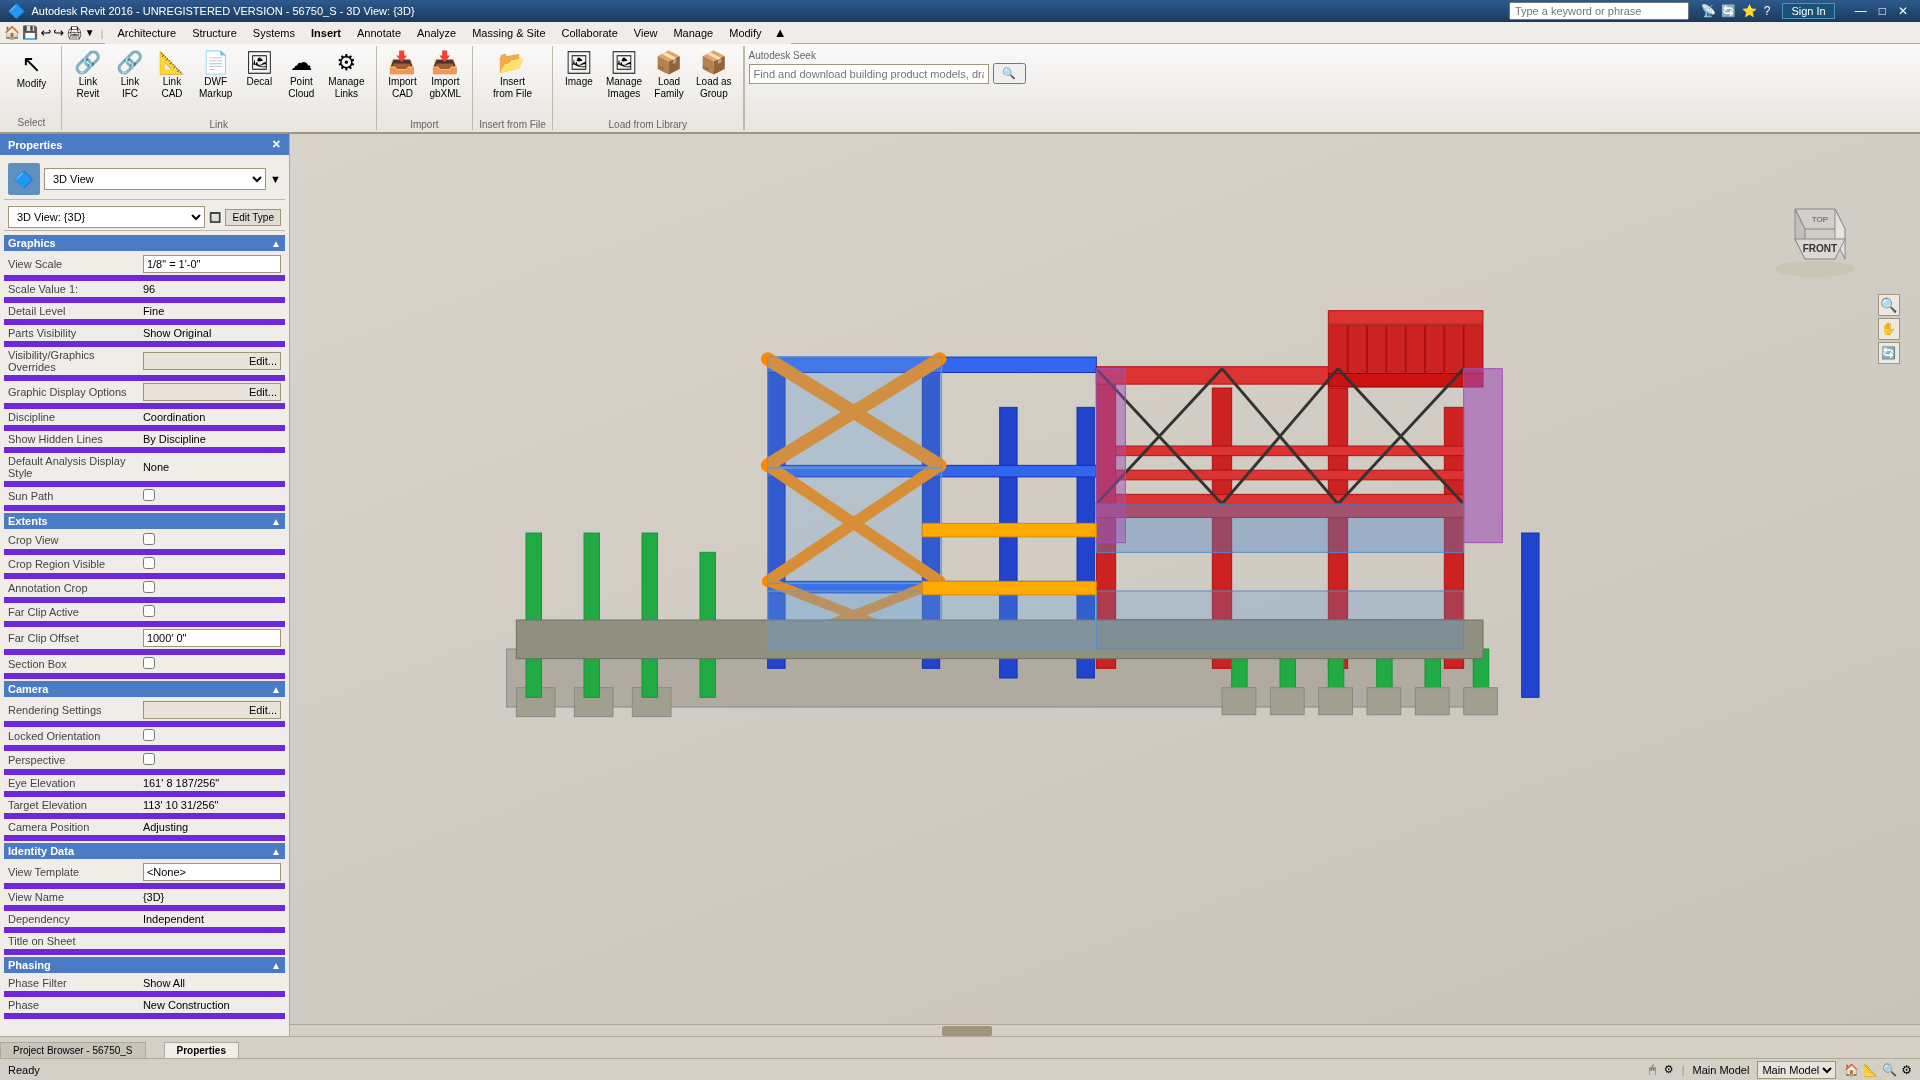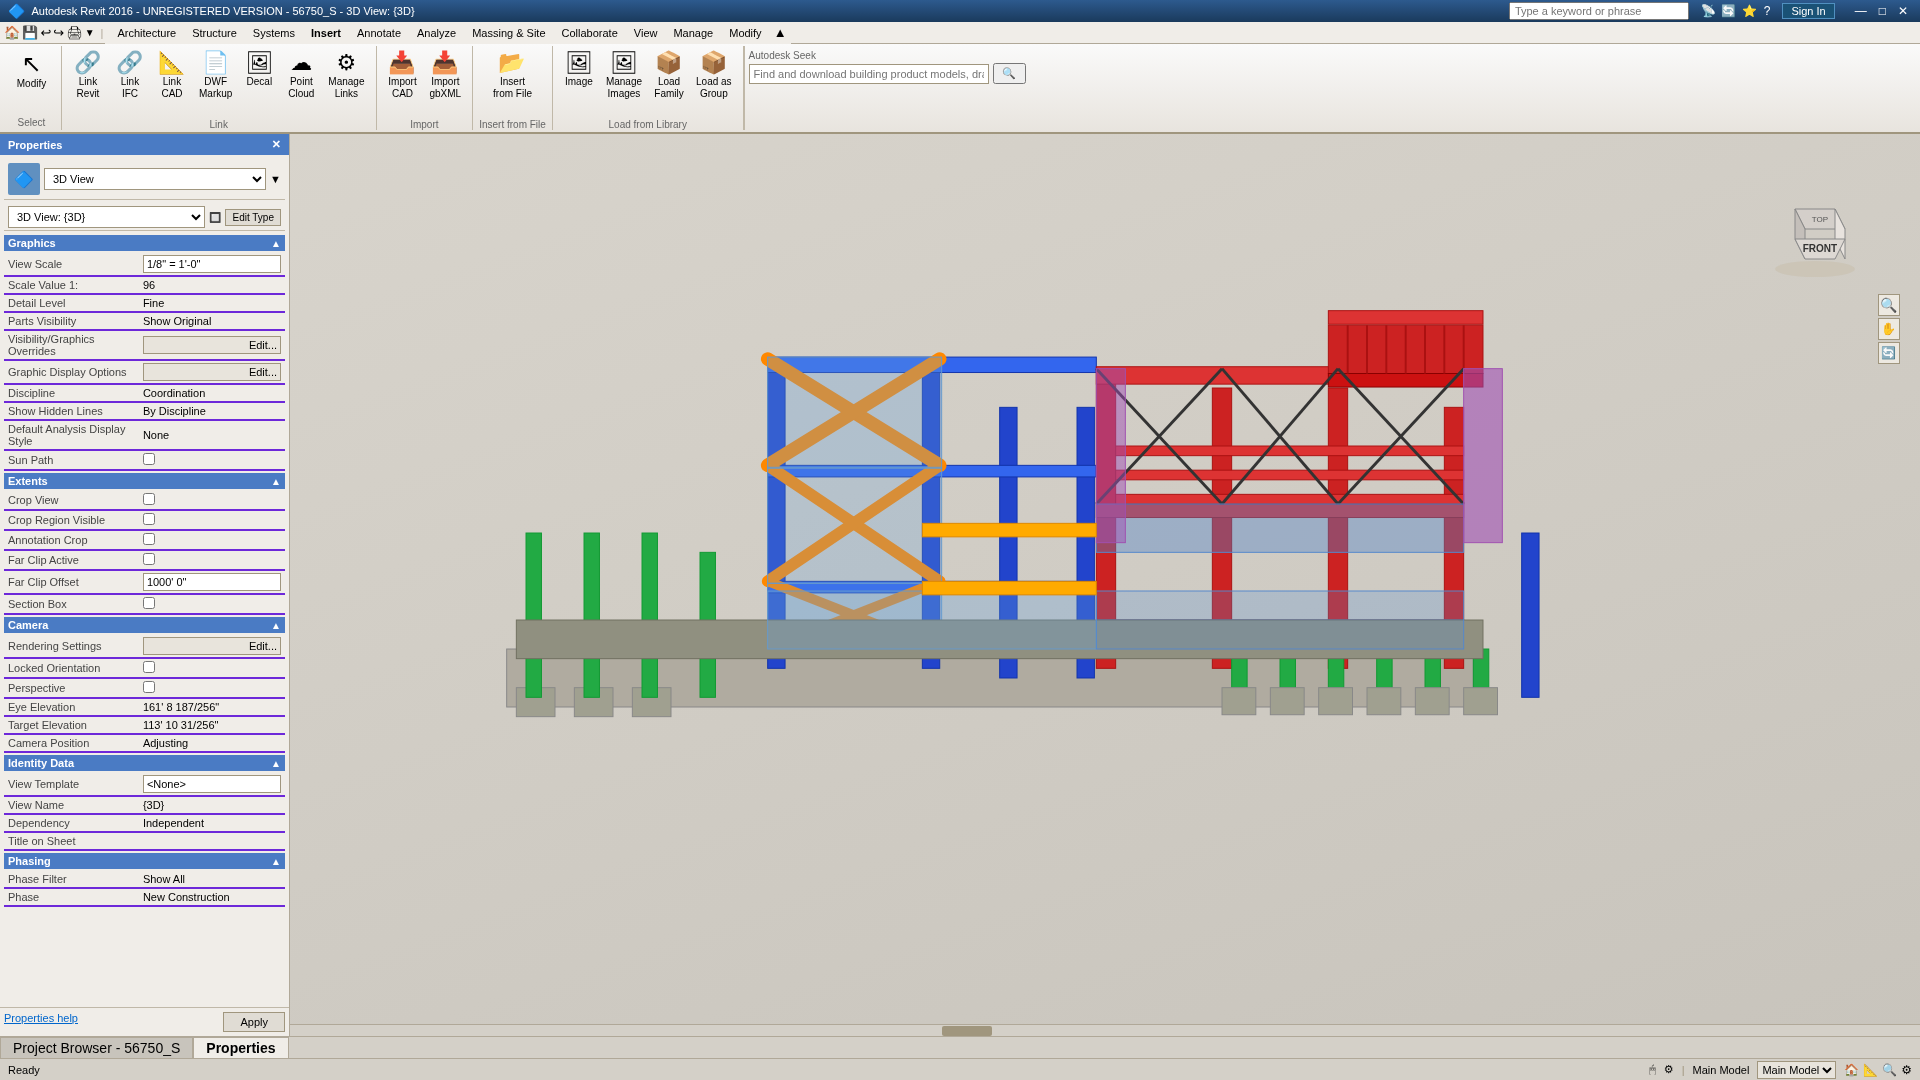--- a/index.html
+++ b/index.html
@@ -163,21 +163,21 @@
       font-weight: bold;
       display: flex;
       align-items: center;
       justify-content: space-between;
       cursor: pointer;
       margin: 2px 0;
       text-align: center;
     }
     .prop-section-arrow { font-size: 10px; }
     .prop-table { width: 100%; border-collapse: collapse; margin-bottom: 2px; }
-    .prop-table tr { border-bottom: 2px solid #6d28d9; }
+    .prop-table tr { border-bottom: 6px solid #6d28d9; }
     .prop-table td { padding: 2px 4px; font-size: 11px; vertical-align: middle; }
     .prop-table td:first-child { color: #444; width: 48%; }
     .prop-table td:last-child { font-weight: normal; }
     .prop-input {
       width: 100%;
       border: 1px solid #a0967e;
       background: white;
       font-size: 11px;
       padding: 1px 3px;
       height: 18px;
@@ -272,26 +272,26 @@
     
     #bottom-tabs {
       display: flex;
       background: #d4d0c8;
       border-top: 1px solid #b0a898;
       height: 22px;
       align-items: flex-end;
     }
     .bottom-tab {
       padding: 2px 12px;
-      font-size: 14px;
+      font-size: 10px;
       cursor: pointer;
       border: 1px solid #b0a898;
       border-bottom: none;
       background: #c8c4bc;
-      margin-right: 0;
+      margin-right: 18px;
     }
     .bottom-tab.active {
       background: #f0ede8;
       font-weight: bold;
     }
     .sign-in-btn {
       background: #1a5276;
       color: white;
       border: 1px solid #5090c0;
       padding: 1px 8px;
@@ -645,24 +645,20 @@
           <td>Show All</td>
         </tr>
         <tr>
           <td>Phase</td>
           <td>New Construction</td>
         </tr>
       </tbody>
         </table>
     </div>
 
-    <div id="properties-footer">
-      <span class="props-link">Properties help</span>
-      <button class="apply-btn">Apply</button>
-    </div>
   </div>
 
   <div id="viewport" style="position:relative;flex:1;background:linear-gradient(160deg,#d8d4cc 0%,#c8c4bc 100%);">
 
     <svg id="building-svg" viewBox="0 0 1100 600" style="position:absolute;top:80px;left:150px;width:1100px;height:580px;">
 
       <rect x="50" y="450" width="1000" height="60" fill="#b0aba0" stroke="#888" stroke-width="1"></rect>
 
       <rect x="60" y="490" width="40" height="30" fill="#a0a090" stroke="#888"></rect>
       <rect x="120" y="490" width="40" height="30" fill="#a0a090" stroke="#888"></rect>

